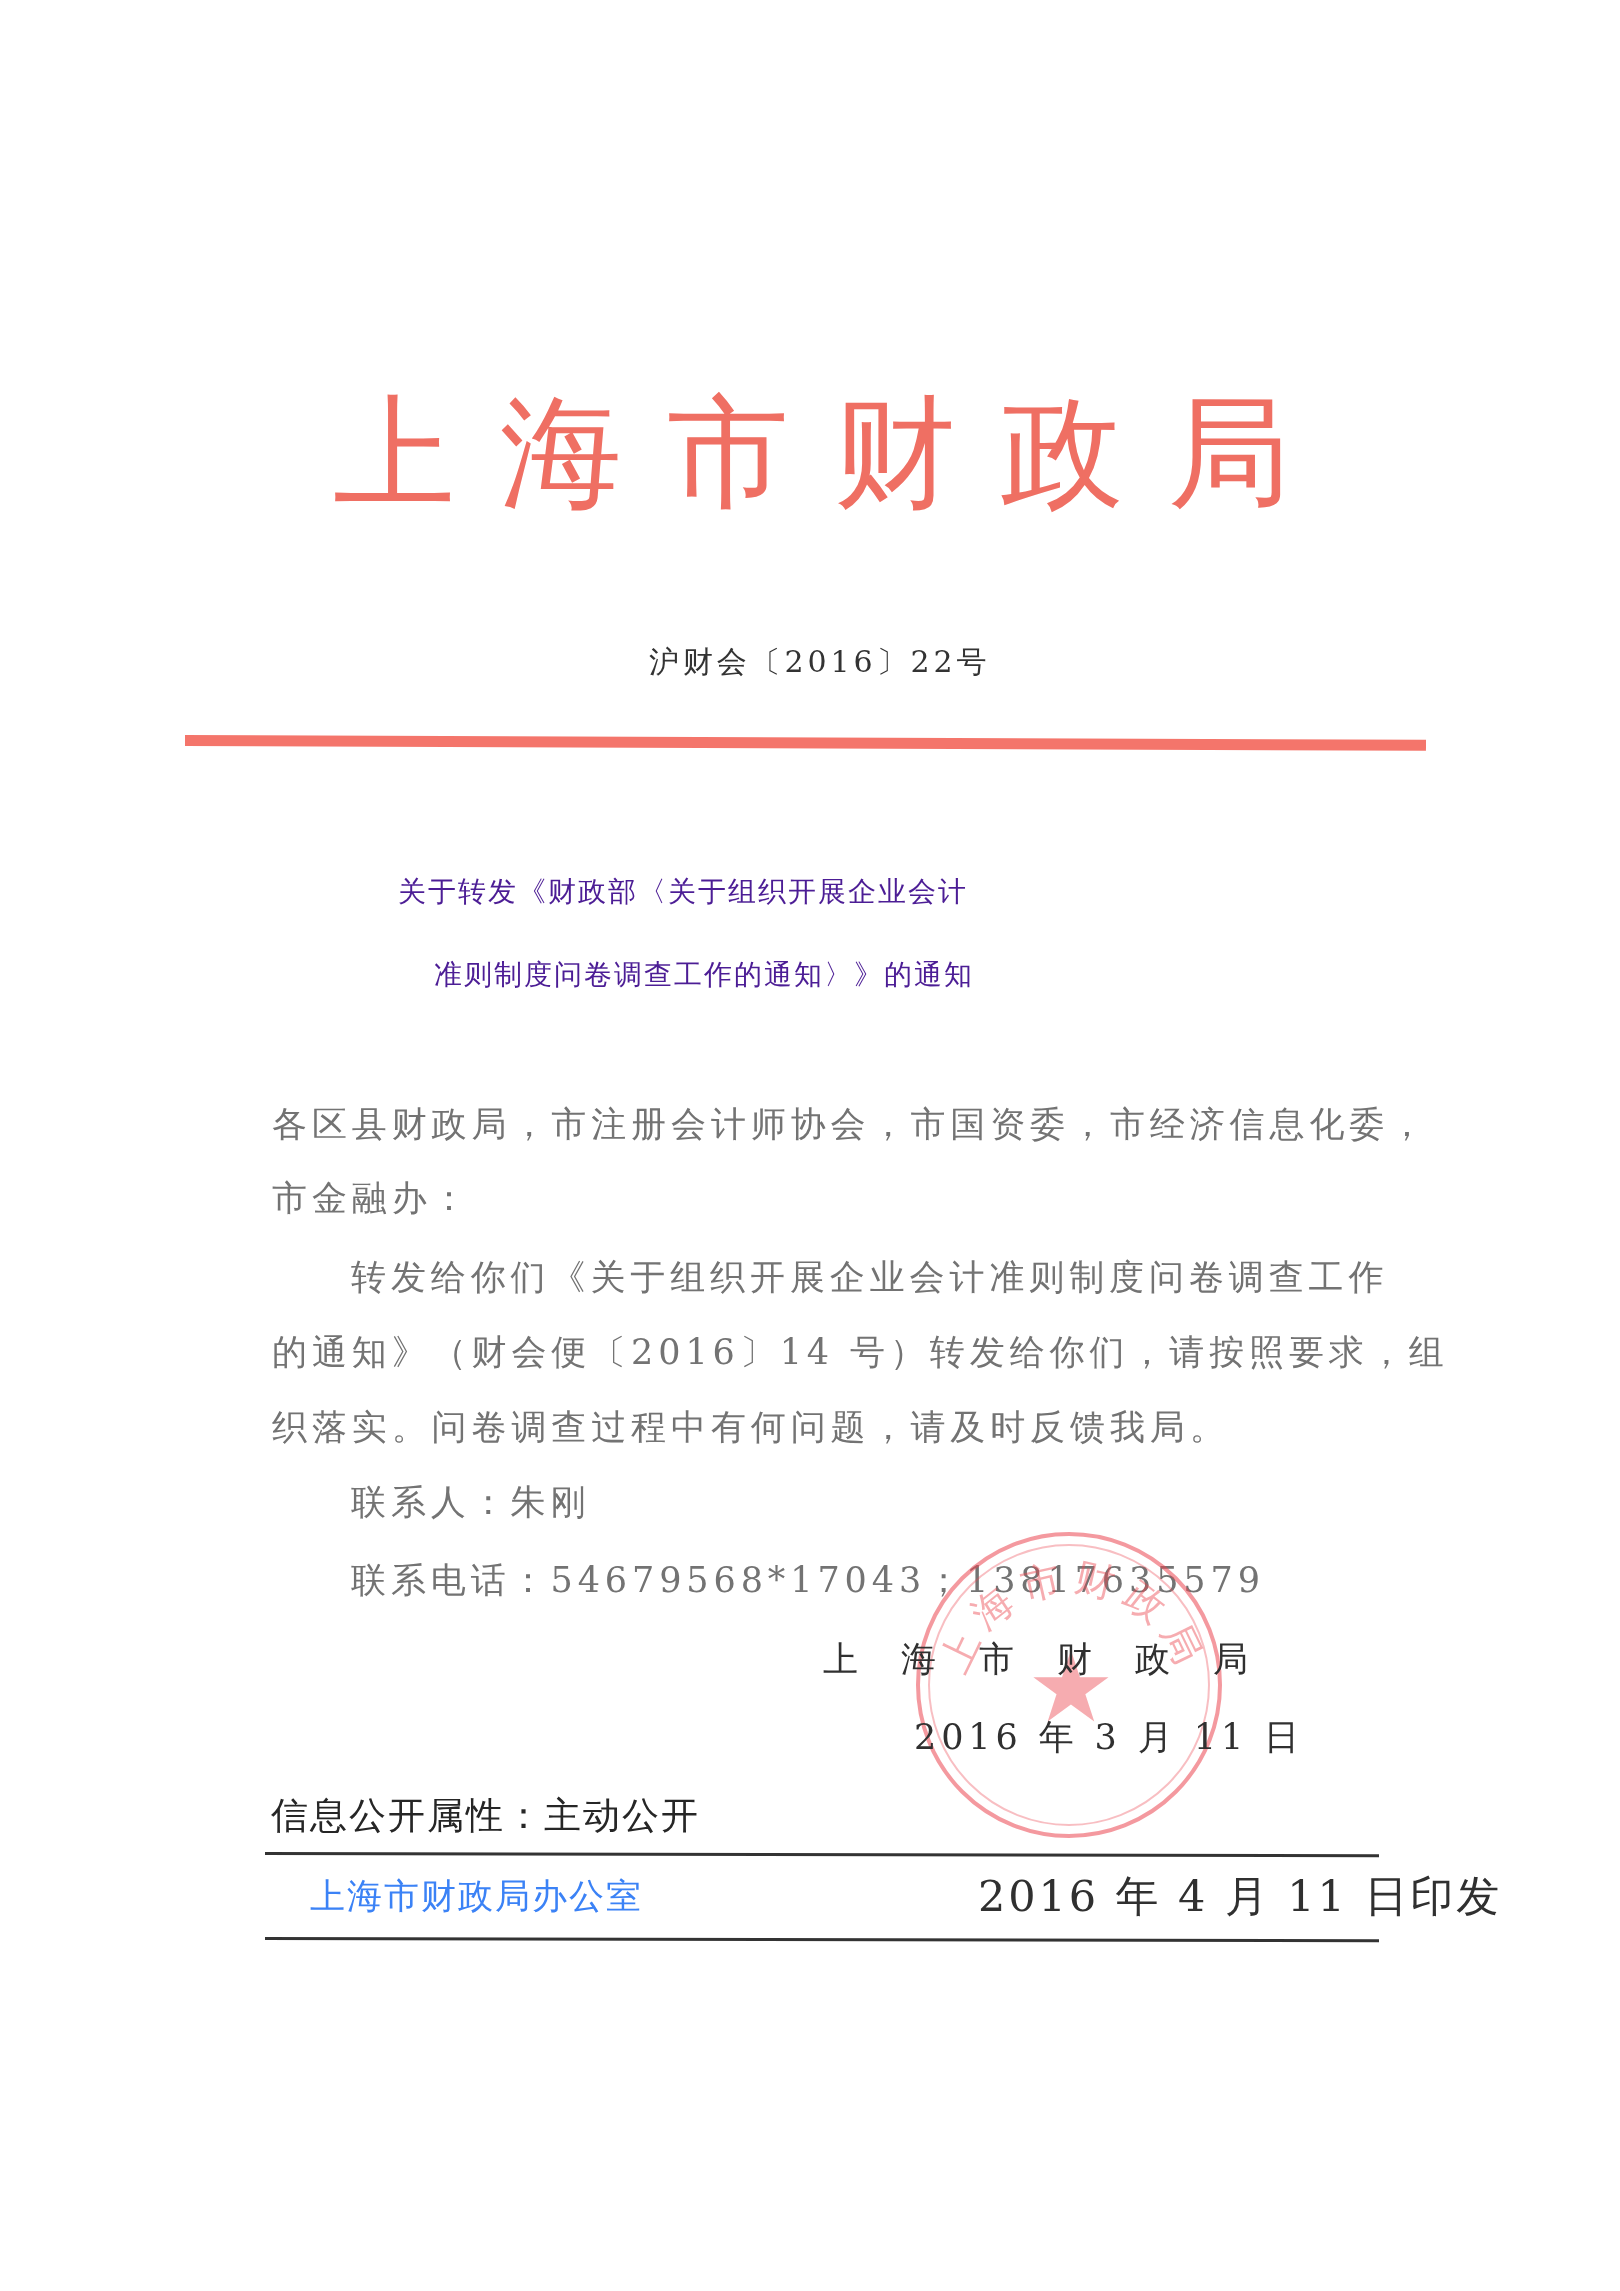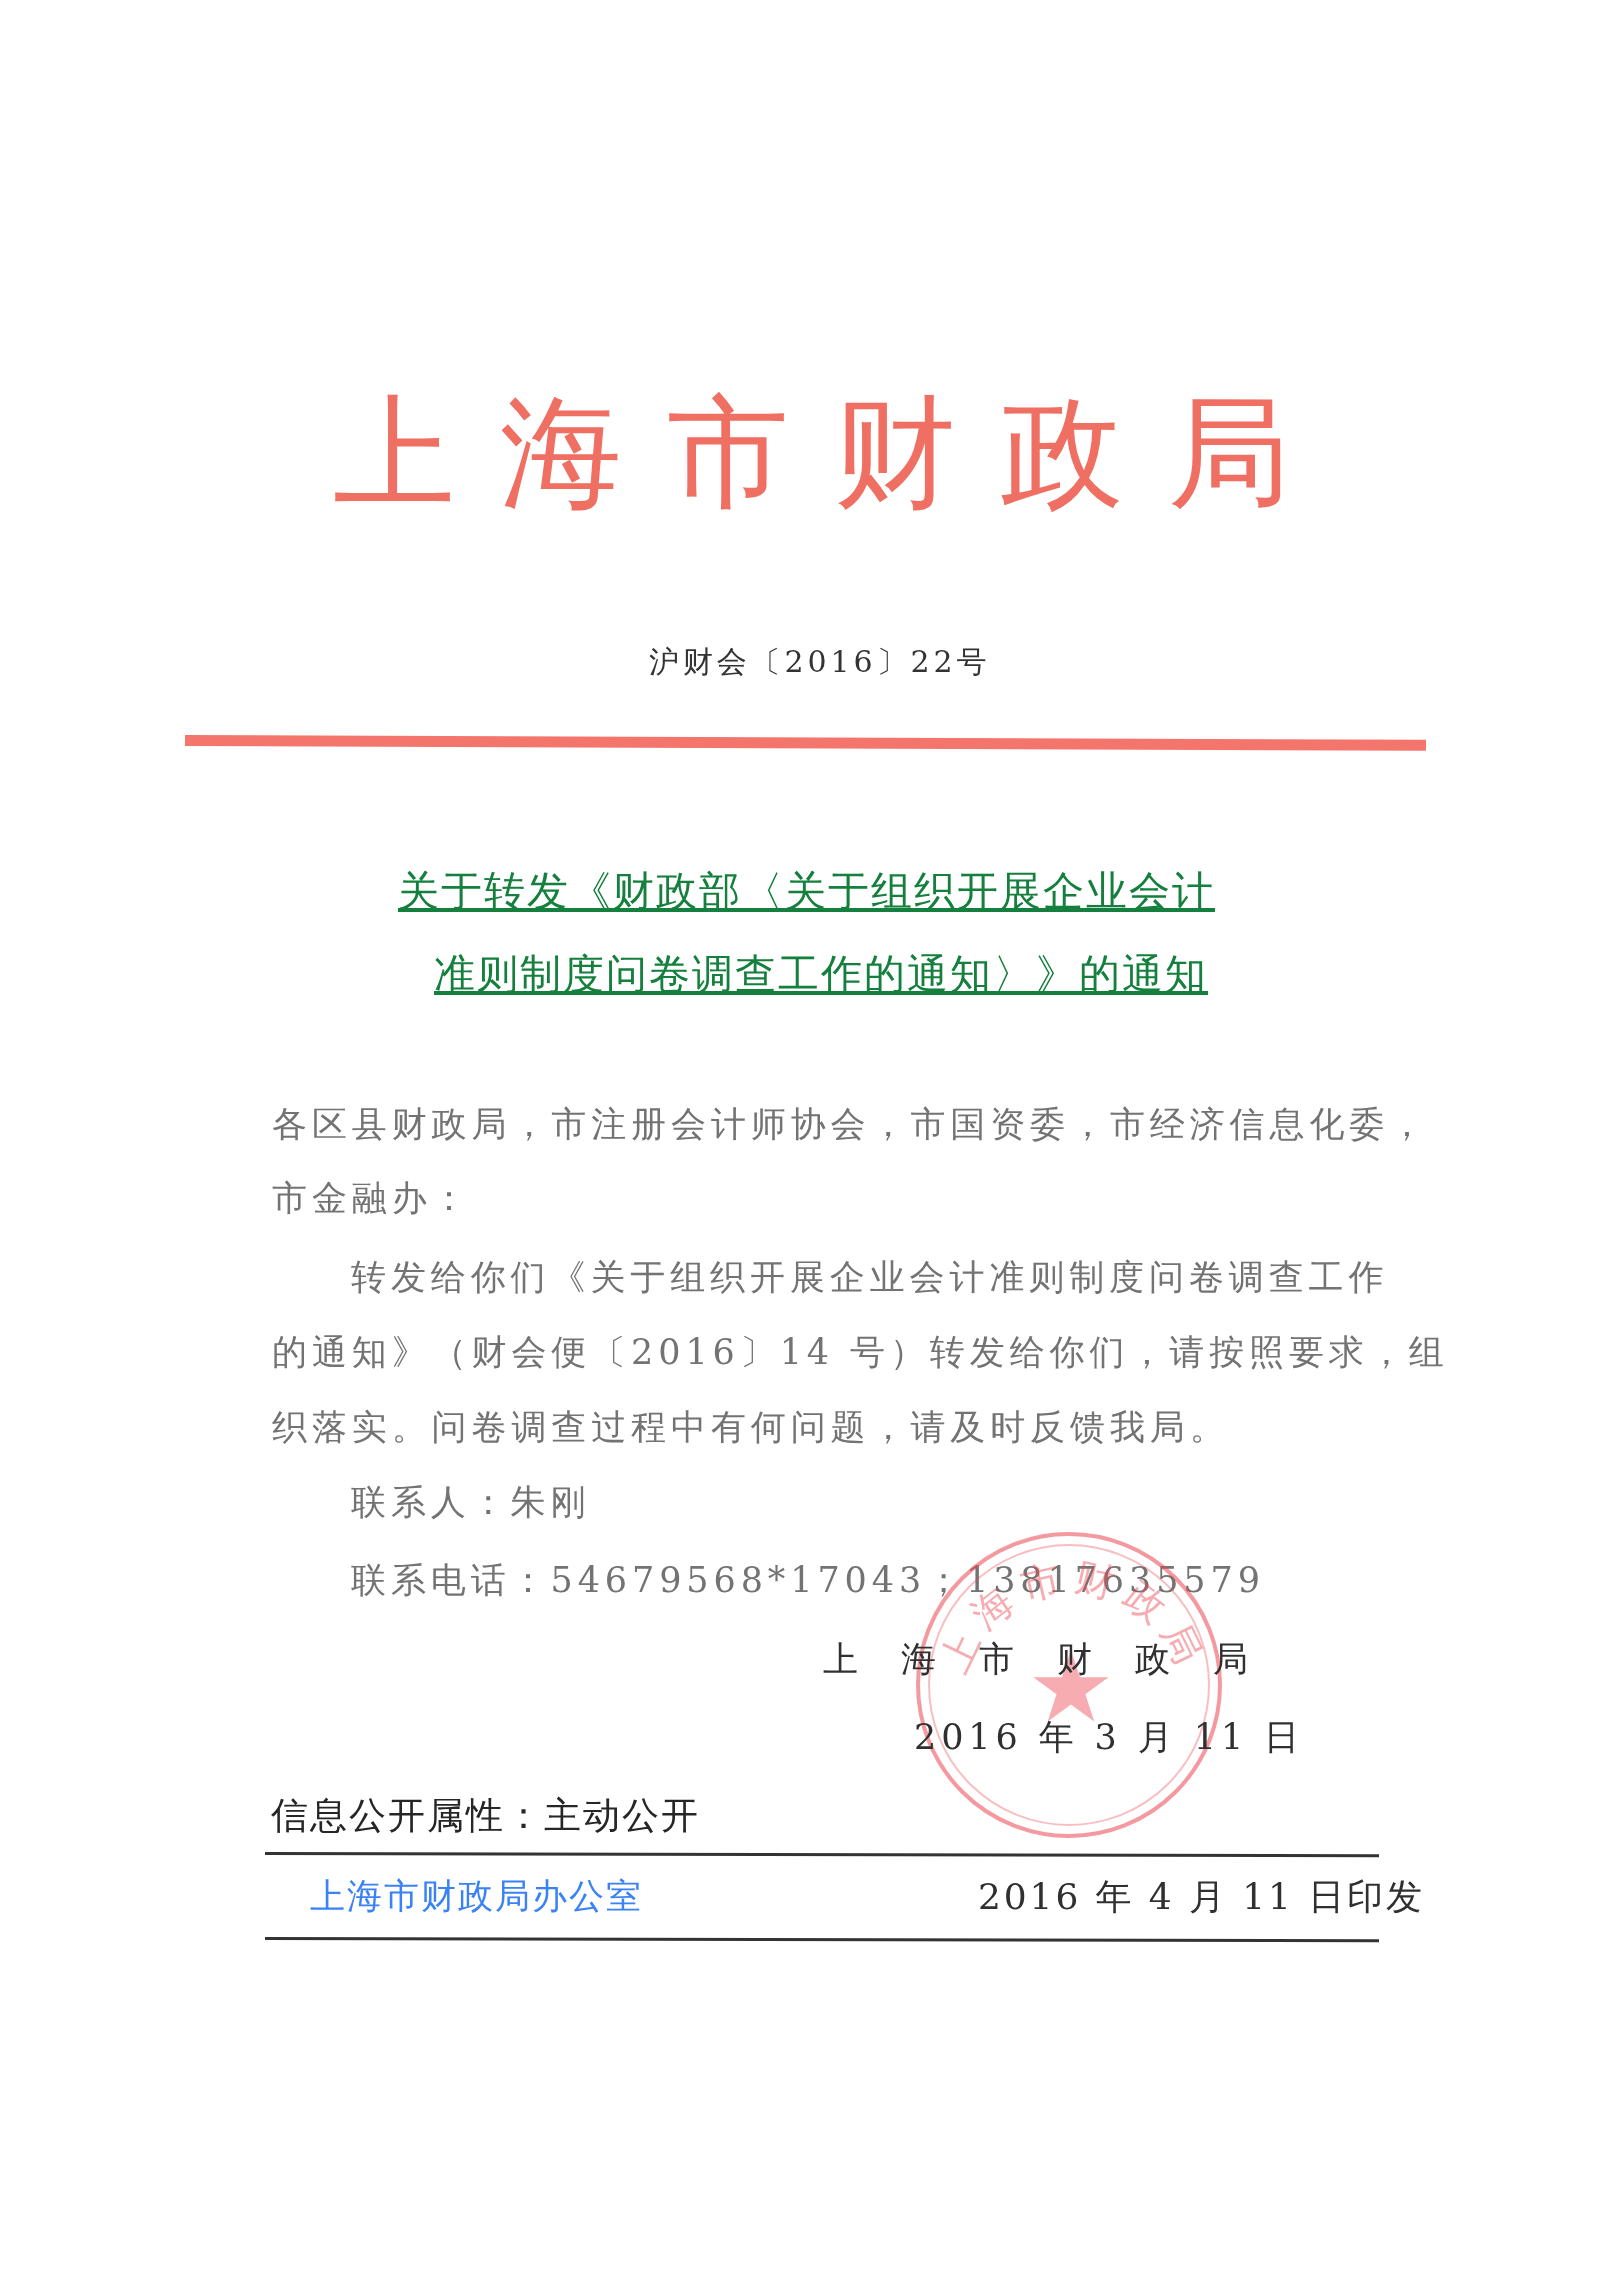--- a/index.html
+++ b/index.html
@@ -7,21 +7,21 @@
            font-family: "DejaVu Serif", "Liberation Serif", serif; color: #2a2a2a; }
     .abs { position: absolute; white-space: nowrap; }
 
     .masthead { left: 333px; top: 380px; width: 970px; font-size: 122px; line-height: 147px;
                 color: #ef6f63; font-family: "DejaVu Serif", serif; font-weight: normal;
                 letter-spacing: 45px; }
     .docno { left: 649px; top: 639px; font-size: 30px; line-height: 45px; color: #333; letter-spacing: 3.9px; }
     .red-rule { left: 185px; top: 735px; width: 1241px; height: 10.8px; background: #f4756b;
                 transform: rotate(0.22deg); transform-origin: left center; }
 
-    .title { font-size: 41px; line-height: 51px; color: #15803d; letter-spacing: 2px; text-decoration: underline; }
+    .title { font-size: 28px; line-height: 51px; color: #4c1d95; letter-spacing: 2px; }
     .title1 { left: 398px; top: 866px; }
     .title2 { left: 434px; top: 949px; }
 
     .body-line { font-size: 35px; line-height: 45px; color: #737373; letter-spacing: 4.9px; }
     .l1 { left: 272px; top: 1102px; }
     .l2 { left: 272px; top: 1176px; }
     .l3 { left: 351px; top: 1255px; }
     .l4 { left: 272px; top: 1330px; }
     .l5 { left: 272px; top: 1405px; }
     .l6 { left: 351px; top: 1480px; }
@@ -35,21 +35,21 @@
     .seal-inner { position: absolute; left: 7.8px; top: 7.8px; right: 7.8px; bottom: 7.8px; border-radius: 50%;
                   border: 2px solid rgba(235, 70, 80, 0.35); }
     .seal-star { position: absolute; left: 102px; top: 102px; width: 98px; height: 98px;
                  color: rgba(235, 70, 80, 0.45); font-size: 98px; line-height: 98px; text-align: center; }
     .seal-arc { position: absolute; left: 0; top: 0; width: 306px; height: 306px; }
 
     .disclosure { left: 271px; top: 1792px; font-size: 37px; line-height: 47px; color: #262626; letter-spacing: 2px; text-align: right; }
     .rule-top { left: 265px; top: 1852px; width: 1114px; height: 2.9px; background: #333; transform: rotate(0.12deg); transform-origin: left center; }
     .rule-bot { left: 265px; top: 1937px; width: 1114px; height: 2.9px; background: #333; transform: rotate(0.12deg); transform-origin: left center; }
     .footer-org { left: 310px; top: 1874px; font-size: 35px; line-height: 45px; color: #3b82f6; letter-spacing: 2px; }
-    .footer-date { left: 978px; top: 1874px; font-size: 36px; line-height: 45px; color: #303030; letter-spacing: 2.9px; }
+    .footer-date { left: 978px; top: 1874px; font-size: 43px; line-height: 45px; color: #303030; letter-spacing: 2.9px; }
   </style>
 </head>
 <body>
 
 <div class="abs masthead">上海市财政局</div>
 
 <div class="abs docno">沪财会〔2016〕22号</div>
 
 <div class="abs red-rule"></div>
 

